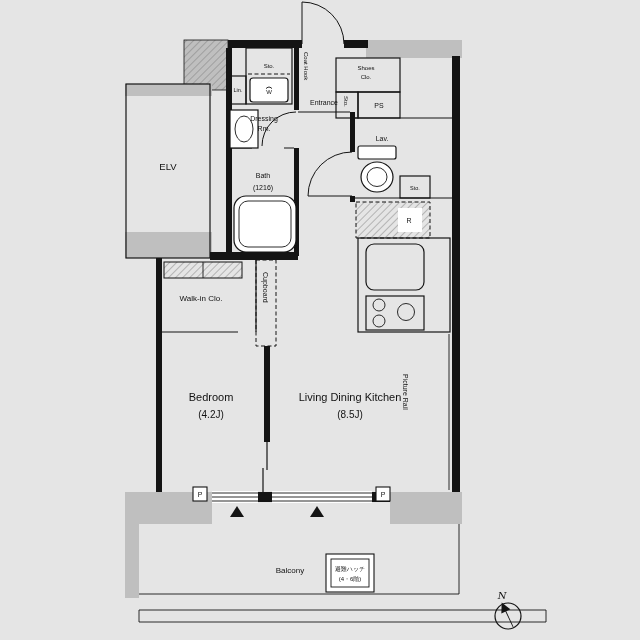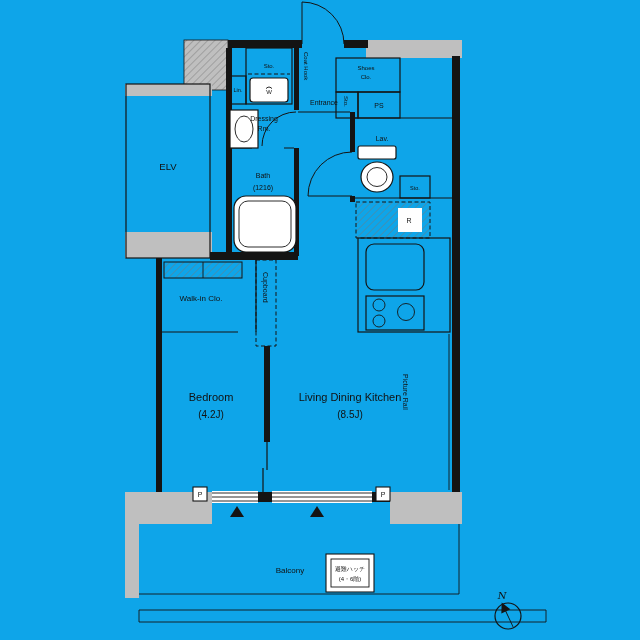--- a/index.html
+++ b/index.html
@@ -1,16 +1,16 @@
 <!DOCTYPE html>
 <html><head>
 <meta charset="utf-8">
 <style>
   html,body{margin:0;padding:0;background:#fff}
-  .stage{position:relative;width:640px;height:640px;background:#0ea5e9;overflow:hidden;
+  .stage{position:relative;width:640px;height:640px;background:#e5e5e5;overflow:hidden;
          font-family:"Liberation Sans","DejaVu Sans",sans-serif}
   svg{display:block}
   text{fill:#111;font-family:"Liberation Sans","DejaVu Sans",sans-serif;text-anchor:middle}
   .t-room{font-size:11px}
   .t-size{font-size:10px}
   .t-elv{font-size:9.5px}
   .t-med{font-size:8px}
   .t-sm{font-size:7px}
   .t-xs{font-size:6px}
   .t-xxs{font-size:5.5px}

